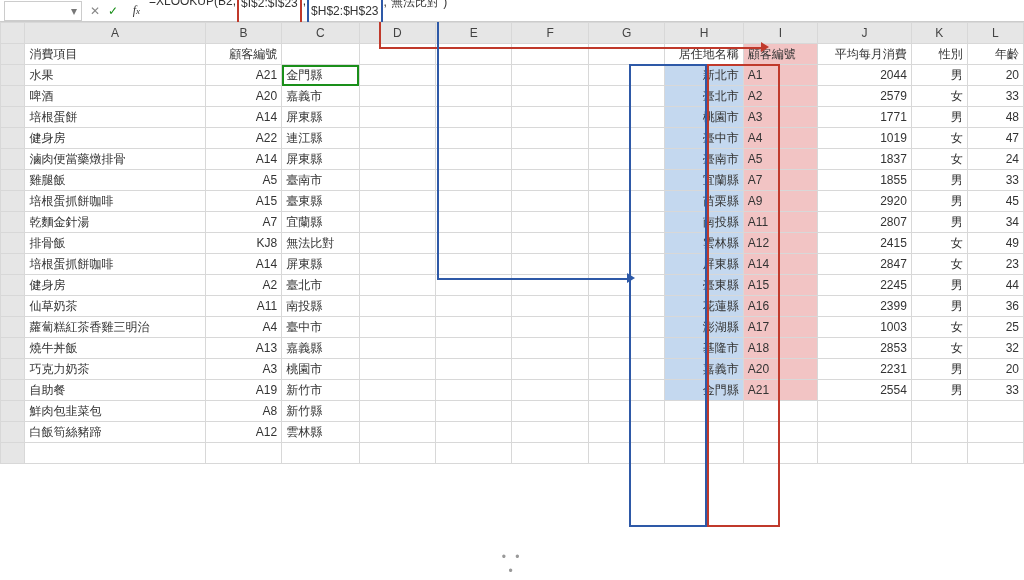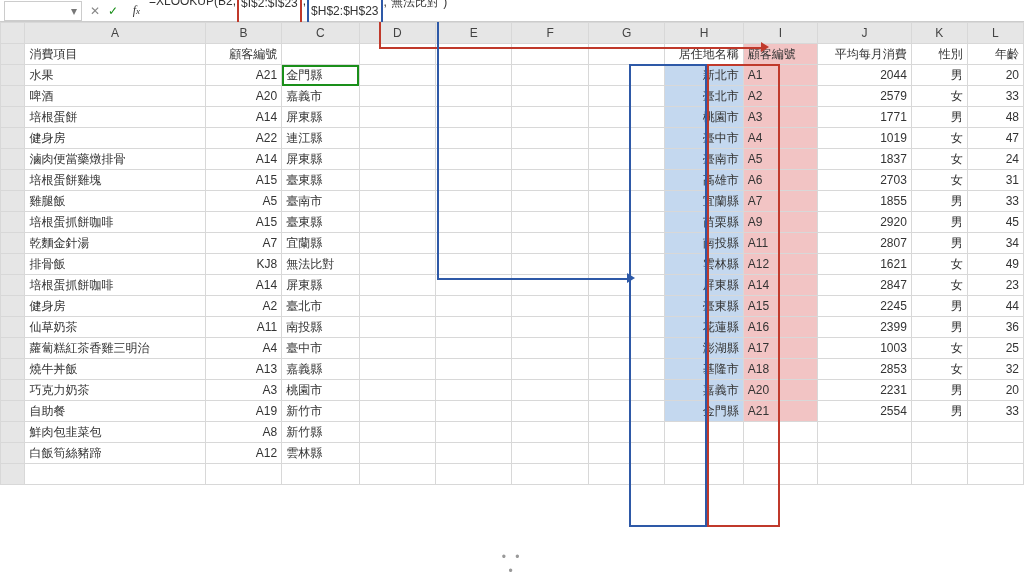--- a/index.html
+++ b/index.html
@@ -201,35 +201,20 @@
             <td class="l"></td>
             <td class="l"></td>
             <td class="r hBlue">臺南市</td>
             <td class="l hRed">A5</td>
             <td class="r">1837</td>
             <td class="r">女</td>
             <td class="r">24</td>
           </tr>
           <tr>
             <td class="rowhdr"></td>
-            <td class="l">培根蛋餅雞塊</td>
-            <td class="r">A15</td>
-            <td class="l">臺東縣</td>
-            <td class="l"></td>
-            <td class="l"></td>
-            <td class="l"></td>
-            <td class="l"></td>
-            <td class="r hBlue">高雄市</td>
-            <td class="l hRed">A6</td>
-            <td class="r">2703</td>
-            <td class="r">女</td>
-            <td class="r">31</td>
-          </tr>
-          <tr>
-            <td class="rowhdr"></td>
             <td class="l">雞腿飯</td>
             <td class="r">A5</td>
             <td class="l">臺南市</td>
             <td class="l"></td>
             <td class="l"></td>
             <td class="l"></td>
             <td class="l"></td>
             <td class="r hBlue">宜蘭縣</td>
             <td class="l hRed">A7</td>
             <td class="r">1855</td>
@@ -270,21 +255,21 @@
             <td class="rowhdr"></td>
             <td class="l">排骨飯</td>
             <td class="r">KJ8</td>
             <td class="l">無法比對</td>
             <td class="l"></td>
             <td class="l"></td>
             <td class="l"></td>
             <td class="l"></td>
             <td class="r hBlue">雲林縣</td>
             <td class="l hRed">A12</td>
-            <td class="r">1621</td>
+            <td class="r">2415</td>
             <td class="r">女</td>
             <td class="r">49</td>
           </tr>
           <tr>
             <td class="rowhdr"></td>
             <td class="l">培根蛋抓餅咖啡</td>
             <td class="r">A14</td>
             <td class="l">屏東縣</td>
             <td class="l"></td>
             <td class="l"></td>

